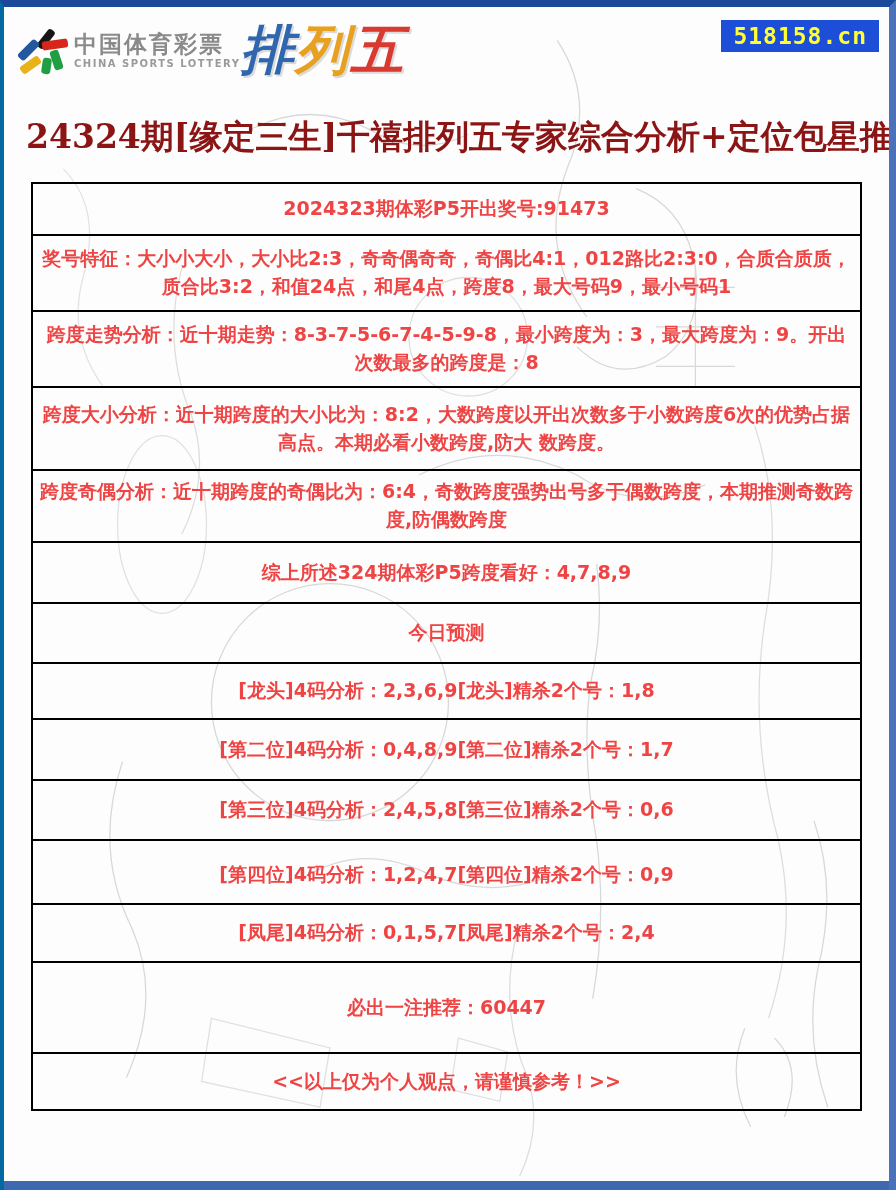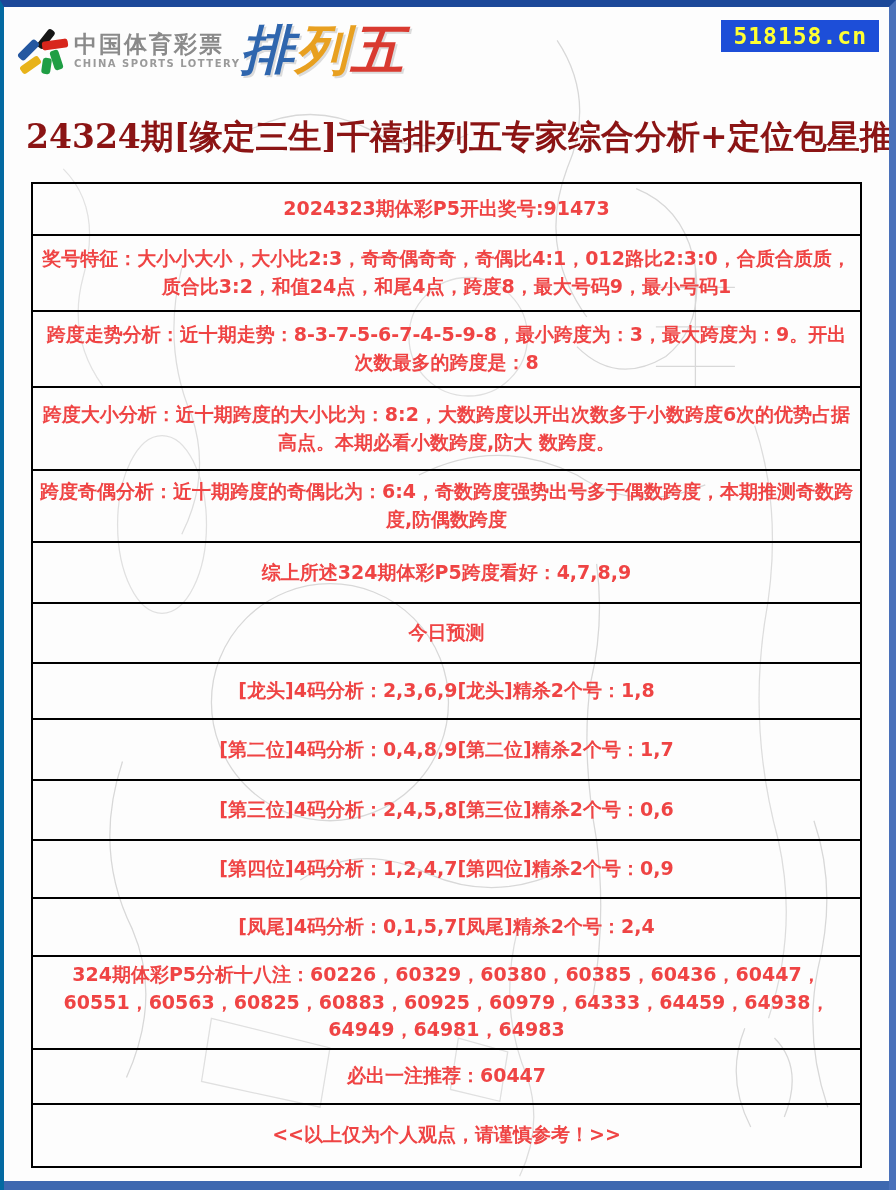--- a/index.html
+++ b/index.html
@@ -71,21 +71,21 @@
   .row:nth-child(1){min-height:52px;}
   .row:nth-child(2){min-height:76px;}
   .row:nth-child(3){min-height:76px;}
   .row:nth-child(4){min-height:83px;}
   .row:nth-child(5){min-height:72px;}
   .row:nth-child(6){min-height:61px;}
   .row:nth-child(7){min-height:60px;}
   .row:nth-child(8){min-height:56px;}
   .row:nth-child(9){min-height:61px;}
   .row:nth-child(10){min-height:60px;}
-  .row:nth-child(11){min-height:58px;}
+  .row:nth-child(11){min-height:58px;margin-top:6px;}
   .row:nth-child(12){min-height:58px;}
   .row:nth-child(13){min-height:91px;}
   .row:nth-child(14){min-height:55px;}
   .row:nth-child(15){min-height:61px;}
   .bottom-bar{
     position:absolute;left:0;right:0;bottom:0;height:9px;
     background:#3e68b0;
   }
 </style>
 </head>
@@ -142,19 +142,18 @@
       <div class="row left">跨度走势分析：近十期走势：8-3-7-5-6-7-4-5-9-8，最小跨度为：3，最大跨度为：9。开出次数最多的跨度是：8</div>
       <div class="row left">跨度大小分析：近十期跨度的大小比为：8:2，大数跨度以开出次数多于小数跨度6次的优势占据高点。本期必看小数跨度,防大 数跨度。</div>
       <div class="row left">跨度奇偶分析：近十期跨度的奇偶比为：6:4，奇数跨度强势出号多于偶数跨度，本期推测奇数跨度,防偶数跨度</div>
       <div class="row center">综上所述324期体彩P5跨度看好：4,7,8,9</div>
       <div class="row center">今日预测</div>
       <div class="row center">[龙头]4码分析：2,3,6,9[龙头]精杀2个号：1,8</div>
       <div class="row center">[第二位]4码分析：0,4,8,9[第二位]精杀2个号：1,7</div>
       <div class="row center">[第三位]4码分析：2,4,5,8[第三位]精杀2个号：0,6</div>
       <div class="row center">[第四位]4码分析：1,2,4,7[第四位]精杀2个号：0,9</div>
       <div class="row center">[凤尾]4码分析：0,1,5,7[凤尾]精杀2个号：2,4</div>
-      <div class="row left">324期体彩P5分析十八注：60226，60329，60380，60385，60436，60447，60551，60563，60825，60883，60925，60979，64333，64459，64938，64949，64981，64983</div>
       <div class="row center">必出一注推荐：60447</div>
       <div class="row center">&lt;&lt;以上仅为个人观点，请谨慎参考！&gt;&gt;</div>
     </div>
 
   <div class="bottom-bar"></div>
 </div>
 
 </body></html>

